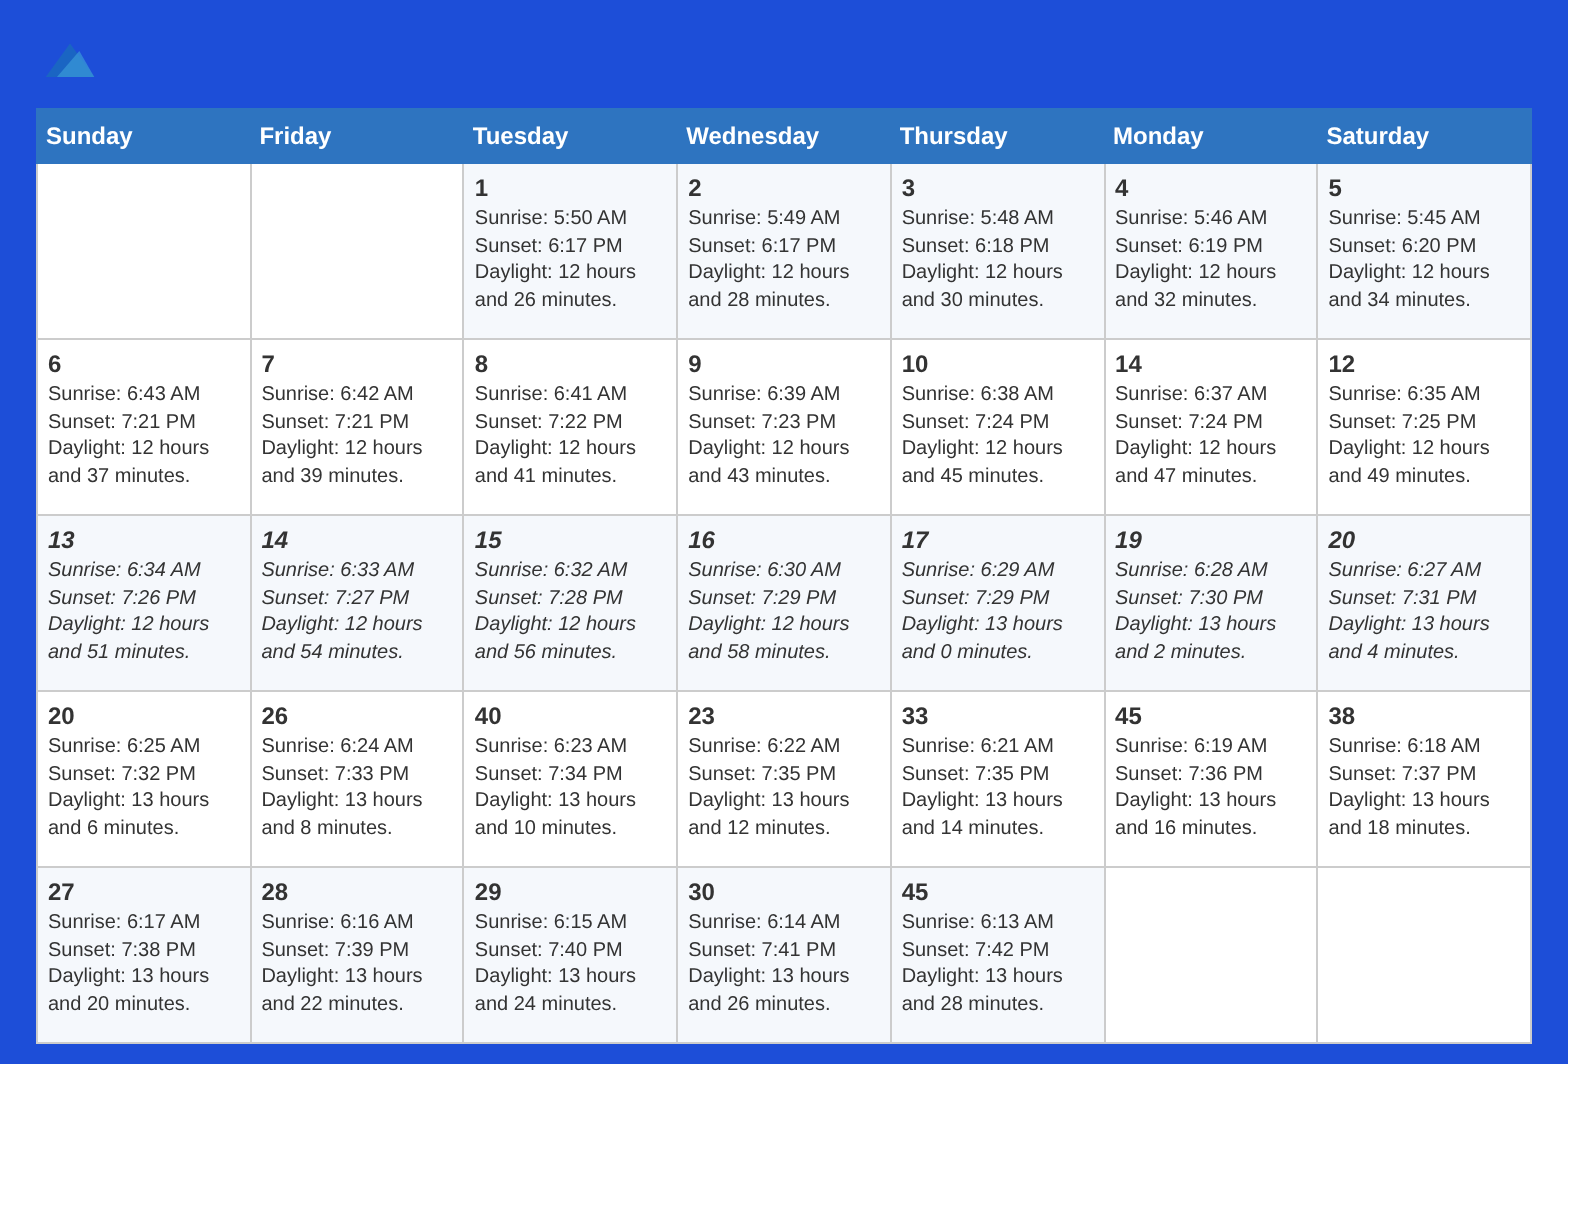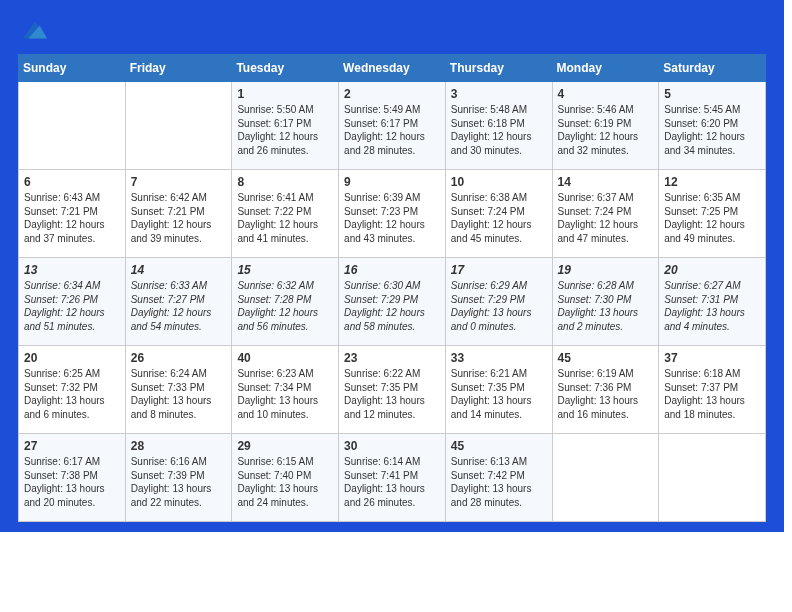--- a/index.html
+++ b/index.html
@@ -242,21 +242,21 @@
           </td>
           <td>
             <span class="day-num">33</span>
             <div class="day-info">Sunrise: 6:21 AM<br>Sunset: 7:35 PM<br>Daylight: 13 hours and 14 minutes.</div>
           </td>
           <td>
             <span class="day-num">45</span>
             <div class="day-info">Sunrise: 6:19 AM<br>Sunset: 7:36 PM<br>Daylight: 13 hours and 16 minutes.</div>
           </td>
           <td>
-            <span class="day-num">37</span>
+            <span class="day-num">38</span>
             <div class="day-info">Sunrise: 6:18 AM<br>Sunset: 7:37 PM<br>Daylight: 13 hours and 18 minutes.</div>
           </td>
         </tr>
         <tr class="row-5">
           <td>
             <span class="day-num">27</span>
             <div class="day-info">Sunrise: 6:17 AM<br>Sunset: 7:38 PM<br>Daylight: 13 hours and 20 minutes.</div>
           </td>
           <td>
             <span class="day-num">28</span>

